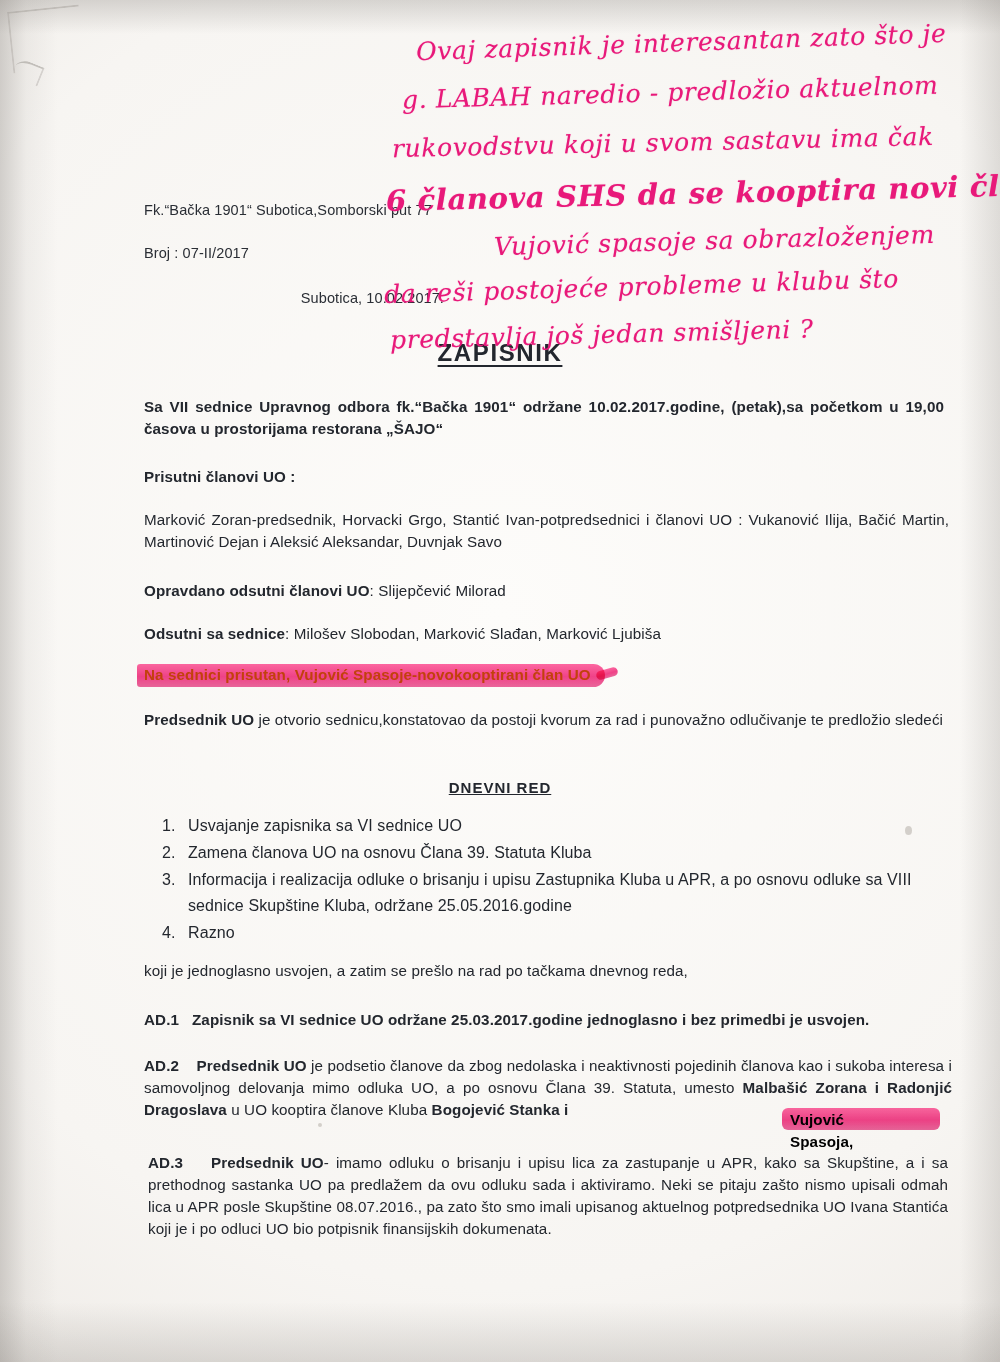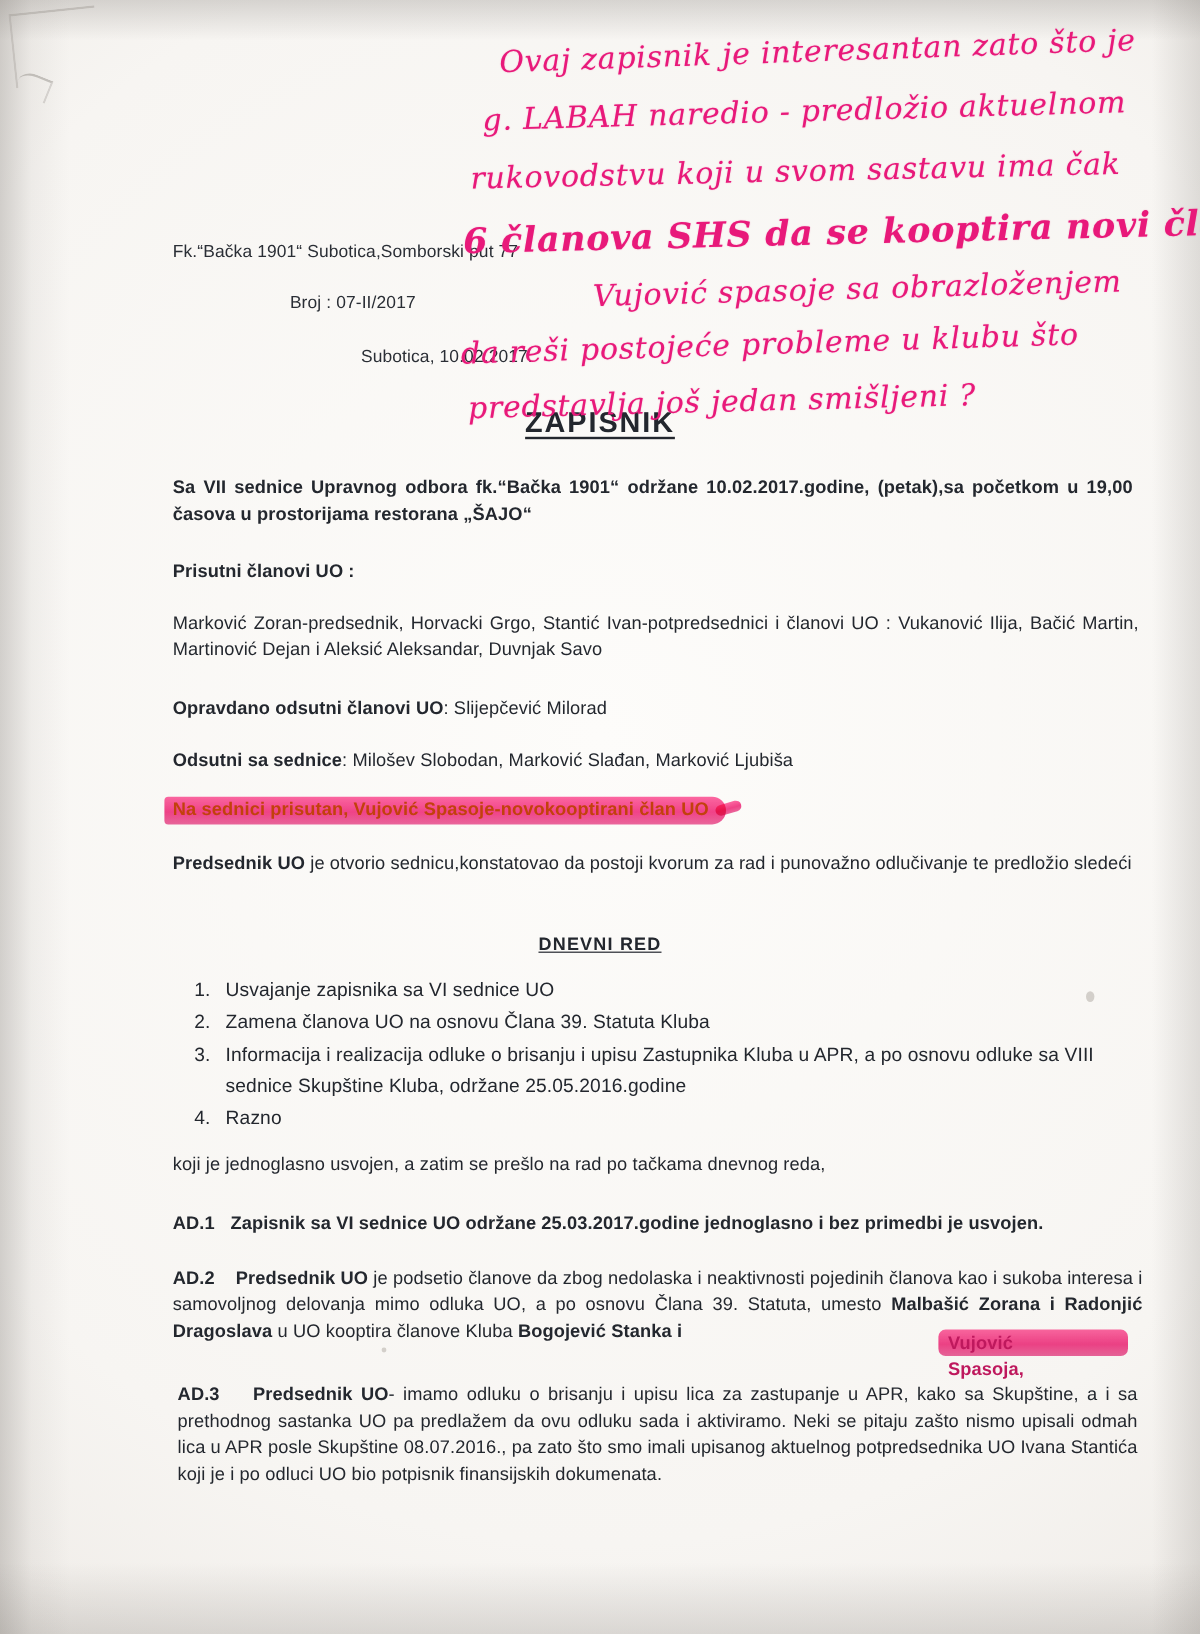--- a/index.html
+++ b/index.html
@@ -166,21 +166,21 @@
   <div class="shadow-bottom"></div>
   <div class="corner-fold"></div>
   <div class="corner-mark"></div>
 
   <span class="speck" style="left:905px; top:826px; width:7px; height:9px;"></span>
   <span class="speck" style="left:318px; top:1123px; width:4px; height:4px;"></span>
 
   <div class="doc">
 
     <div class="t meta" style="left:144px; top:200px; width:360px;">Fk.“Bačka 1901“ Subotica,Somborski put 77</div>
-    <div class="t meta" style="left:144px; top:243px; width:300px;text-align:center;">Broj : 07-II/2017</div>
+    <div class="t meta" style="left:144px; top:243px; width:300px;">Broj : 07-II/2017</div>
     <div class="t meta" style="left:144px; top:288px; width:300px;text-align:right;">Subotica, 10.02.2017.</div>
 
     <div class="t title" style="left:0; top:336px; width:1000px; text-align:center;">ZAPISNIK</div>
 
     <div class="t body-text b justify" style="left:144px; top:396px; width:800px;">Sa VII sednice Upravnog odbora fk.“Bačka 1901“ održane 10.02.2017.godine, (petak),sa početkom u 19,00 časova u prostorijama restorana  „ŠAJO“</div>
 
     <div class="t body-text b" style="left:144px; top:466px; width:500px;">Prisutni članovi UO :</div>
     <div class="t body-text justify" style="left:144px; top:509px; width:805px;">Marković Zoran-predsednik, Horvacki Grgo, Stantić Ivan-potpredsednici i članovi UO : Vukanović Ilija, Bačić Martin, Martinović Dejan i Aleksić Aleksandar, Duvnjak Savo</div>
 
     <div class="t body-text" style="left:144px; top:580px; width:700px;">
@@ -216,21 +216,21 @@
       <span>AD.1</span>
       &nbsp;&nbsp;<span>Zapisnik sa VI sednice UO održane 25.03.2017.godine jednoglasno i bez primedbi je usvojen.</span>
     </div>
 
     <div class="t body-text justify" style="left:144px; top:1055px; width:808px;">
       <span class="b">AD.2</span>
       &nbsp;&nbsp;&nbsp;<span class="b">Predsednik UO</span><span> je podsetio članove da zbog nedolaska i neaktivnosti pojedinih članova kao i sukoba interesa i samovoljnog delovanja mimo odluka UO, a po osnovu Člana 39. Statuta, umesto </span><span class="b">Malbašić Zorana i Radonjić Dragoslava</span><span> u UO kooptira članove Kluba </span><span class="b">Bogojević Stanka</span><span class="b"> i </span>
     </div>
 
     <div class="hl" style="left:782px; top:1108px; width:158px; height:22px;"></div>
-    <div class="t body-text b" style="left:790px; top:1109px; color:#be185d;">Vujović Spasoja,</div>
+    <div class="t body-text b" style="left:790px; top:1109px; color:#000000;">Vujović Spasoja,</div>
 
     <div class="t body-text justify" style="left:148px; top:1152px; width:800px;">
       <span class="b">AD.3</span>
       &nbsp;&nbsp;&nbsp;<span class="b">Predsednik UO</span><span>- imamo odluku o brisanju i upisu lica za zastupanje u APR, kako sa Skupštine, a i sa prethodnog sastanka UO pa predlažem da ovu odluku sada i aktiviramo. Neki se pitaju zašto nismo upisali odmah lica u APR posle Skupštine 08.07.2016., pa zato što smo imali upisanog aktuelnog potpredsednika UO Ivana Stantića koji je i po odluci UO bio potpisnik finansijskih dokumenata.</span>
     </div>
   </div>
 
   <div>
     <div class="hand l1" style="left:416px; top:28px;">Ovaj zapisnik je interesantan  zato što je</div>
     <div class="hand l2" style="left:402px; top:78px;">g. LABAH  naredio - predložio  aktuelnom</div>

